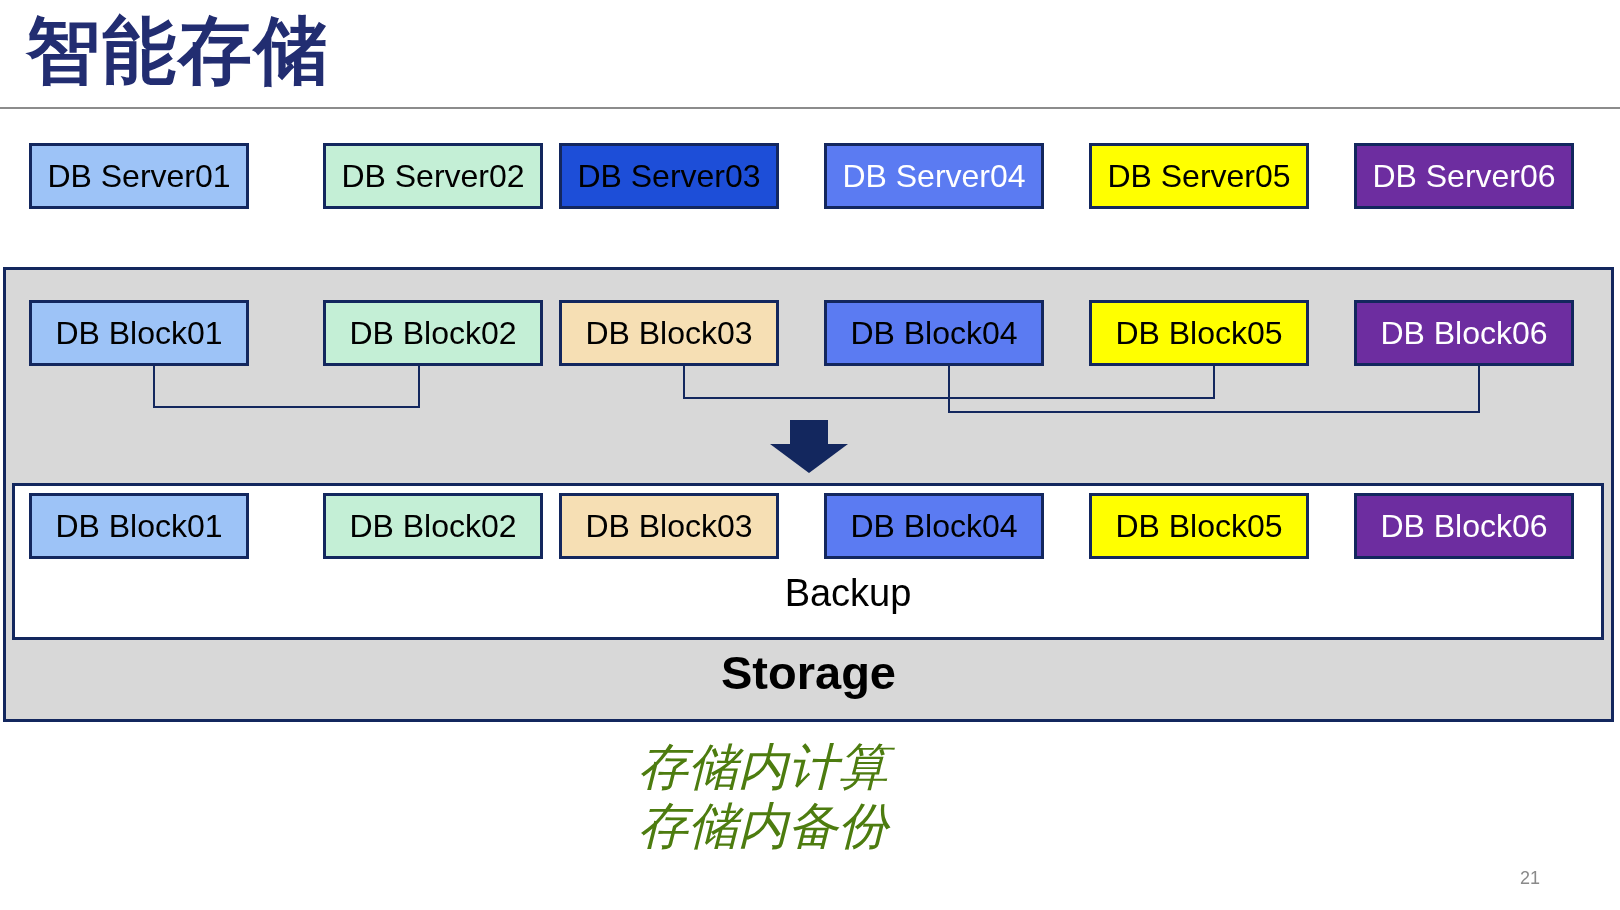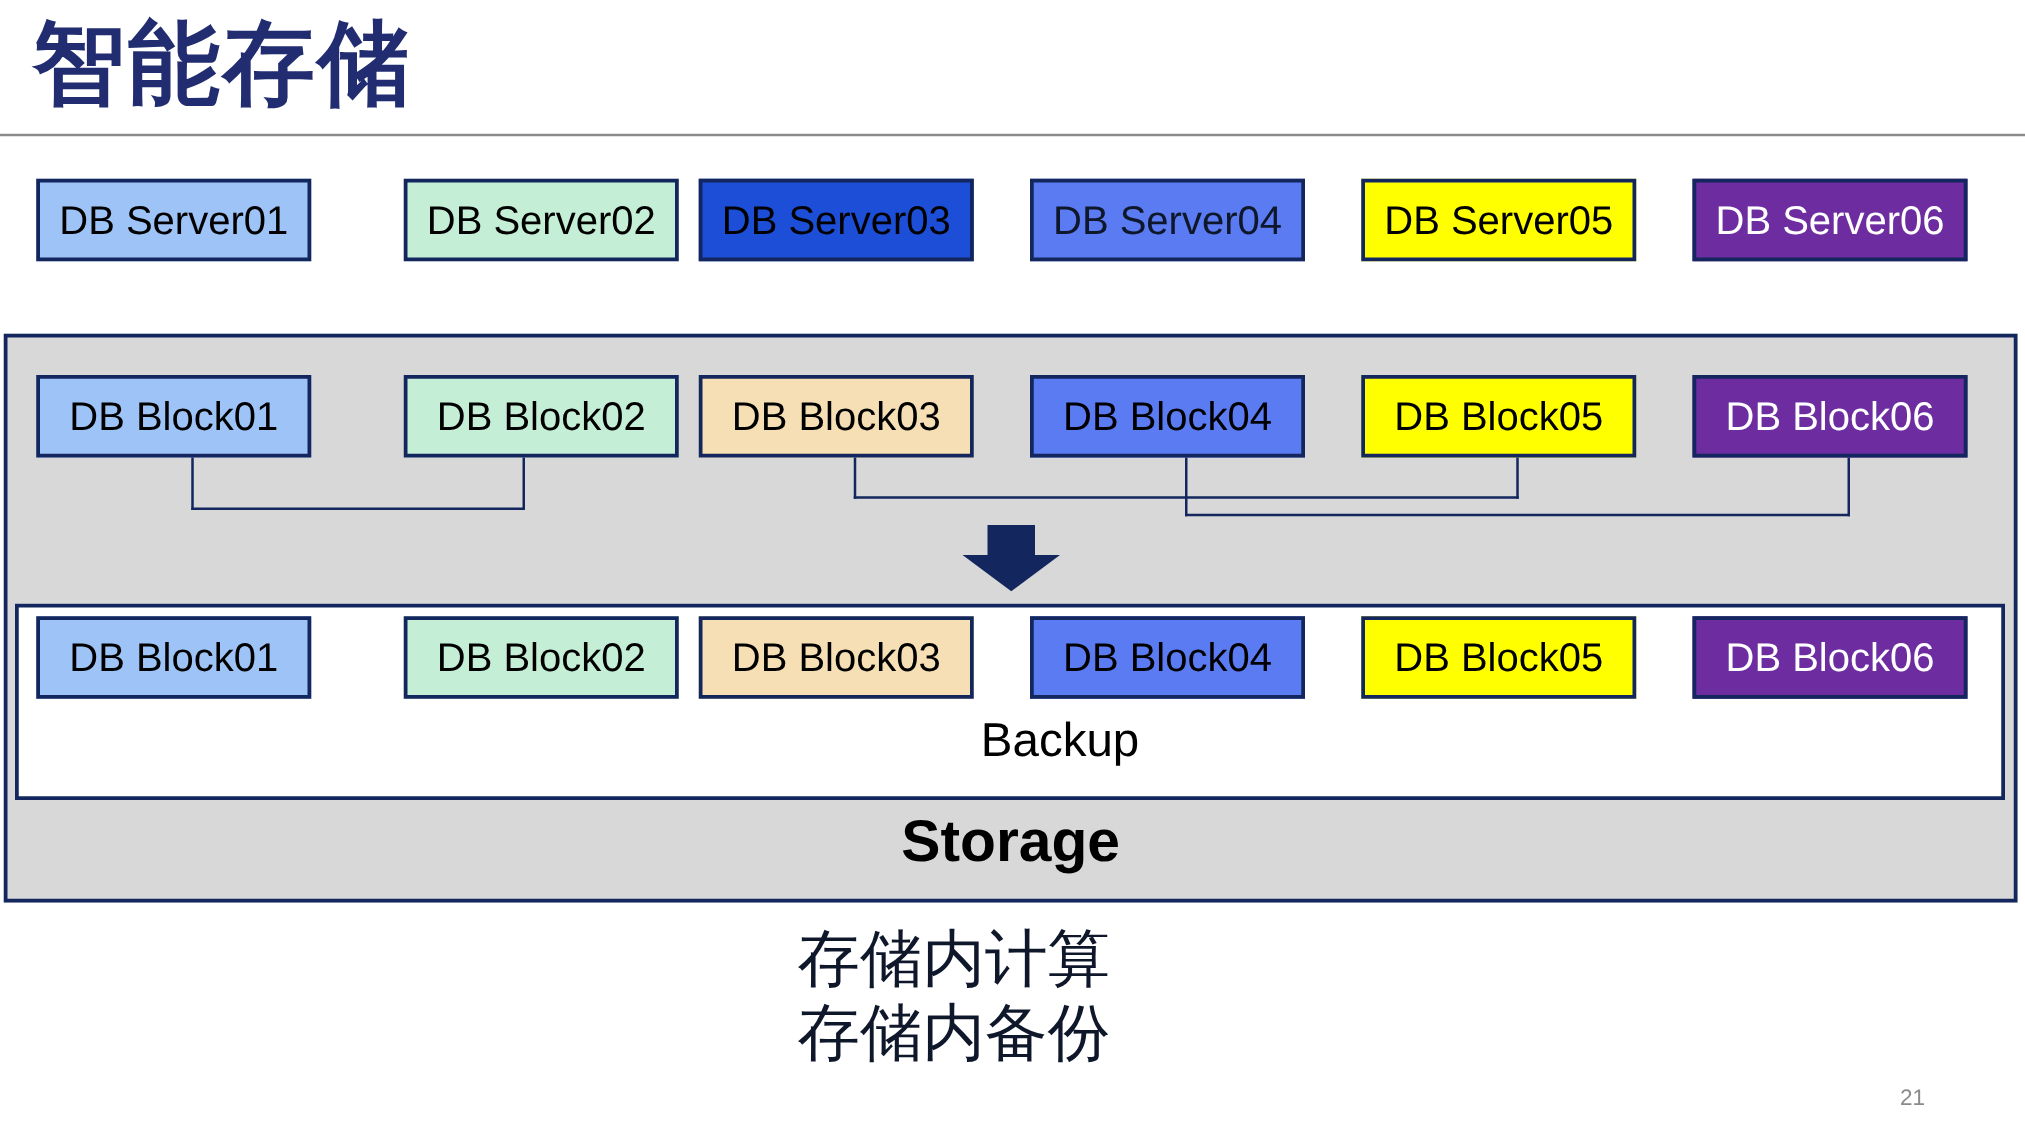--- a/index.html
+++ b/index.html
@@ -58,35 +58,35 @@
   #backup-label{
     left:12px;top:568px;width:1592px;height:50px;
     display:flex;align-items:center;justify-content:center;
     font-size:38px;color:#000;margin-left:40px;
   }
   #storage-label{
     left:3px;top:642px;width:1611px;height:60px;
     display:flex;align-items:center;justify-content:center;
     font-size:47px;font-weight:bold;color:#000;
   }
-  #caption{left:638px;top:738px;font-size:50px;line-height:59px;color:#0f172a;white-space:nowrap;}
+  #caption{left:638px;top:738px;font-size:50px;line-height:59px;color:#4d7c0f;white-space:nowrap;font-style:italic;}
   #page-number{left:1450px;top:868px;width:90px;text-align:right;font-size:18px;color:#8A8A8A;}
 </style>
 </head>
 <body>
 
 <div id="stage">
 
   <div class="abs" id="page-title">智能存储</div>
   <div class="abs" id="title-rule"></div>
 
   <div class="abs box c0 row-servers" style="background-color: rgb(157, 195, 247); color: rgb(0, 0, 0);">DB Server01</div>
   <div class="abs box c1 row-servers" style="background-color: rgb(196, 239, 214); color: rgb(0, 0, 0);">DB Server02</div>
   <div class="abs box c2 row-servers" style="background-color: #1d4ed8; color: rgb(0, 0, 0);">DB Server03</div>
-  <div class="abs box c3 row-servers" style="background-color: rgb(91, 123, 242); color: #0f172a;">DB Server04</div>
+  <div class="abs box c3 row-servers" style="background-color: rgb(91, 123, 242); color: #ffffff;">DB Server04</div>
   <div class="abs box c4 row-servers" style="background-color: rgb(255, 255, 0); color: rgb(0, 0, 0);">DB Server05</div>
   <div class="abs box c5 row-servers" style="background-color: rgb(109, 45, 160); color: rgb(255, 255, 255);">DB Server06</div>
 
   <div class="abs" id="storage-container"></div>
 
   <div class="abs box c0 row-top" style="background-color: rgb(157, 195, 247); color: rgb(0, 0, 0);">DB Block01</div>
   <div class="abs box c1 row-top" style="background-color: rgb(196, 239, 214); color: rgb(0, 0, 0);">DB Block02</div>
   <div class="abs box c2 row-top" style="background-color: rgb(246, 223, 180); color: rgb(0, 0, 0);">DB Block03</div>
   <div class="abs box c3 row-top" style="background-color: rgb(91, 123, 242); color: rgb(0, 0, 0);">DB Block04</div>
   <div class="abs box c4 row-top" style="background-color: rgb(255, 255, 0); color: rgb(0, 0, 0);">DB Block05</div>

